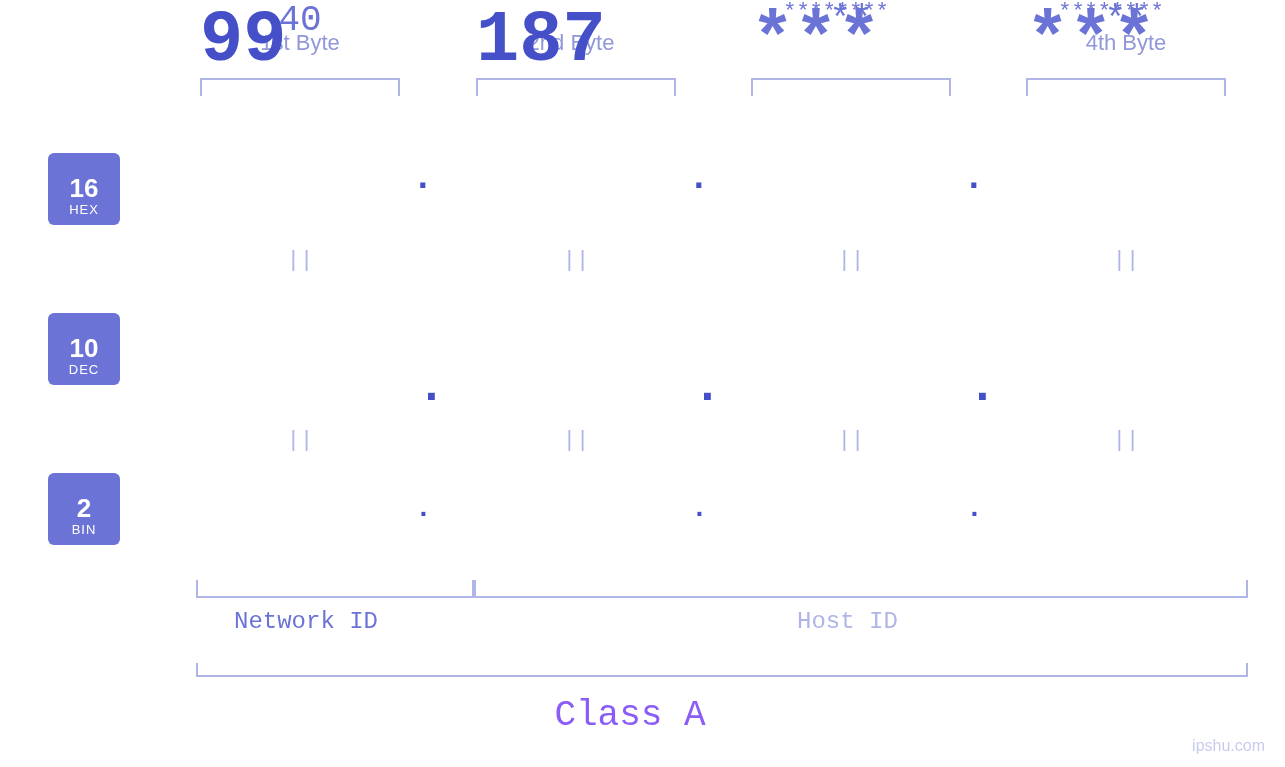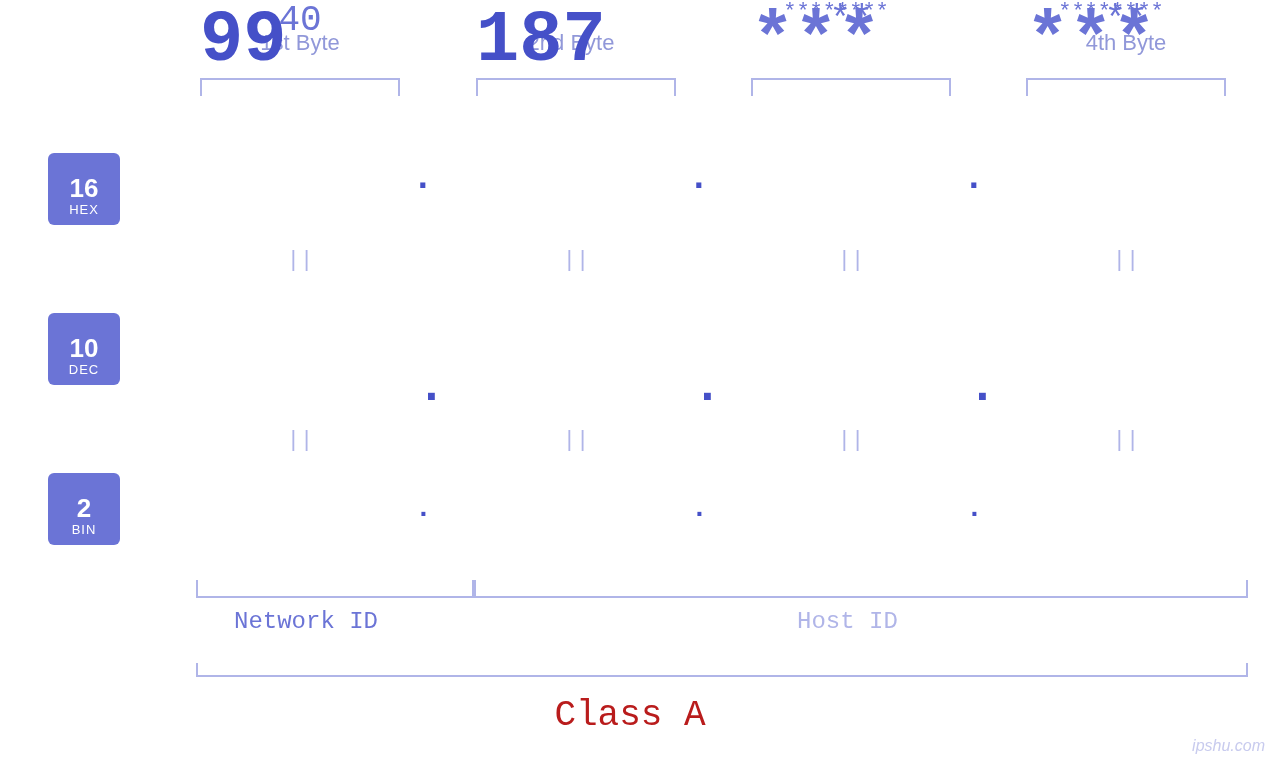--- a/index.html
+++ b/index.html
@@ -197,34 +197,33 @@
       border-right: 2px solid #b0b5e8;
     }
 
     
     .class-label {
       position: absolute;
       top: 695px;
       left: 0;
       width: 1260px;
       text-align: center;
-      color: #b91c1c;
+      color: #8b5cf6;
       font-size: 36px;
       font-family: 'Courier New', Courier, monospace;
     }
 
     
     .watermark {
       position: absolute;
       bottom: 12px;
       right: 20px;
       color: #c8cbee;
       font-size: 16px;
       font-family: Arial, sans-serif;
-      font-style: italic;
     }
 
     
     .eq-item {
       position: absolute;
       color: #b0b5e8;
       font-size: 22px;
       text-align: center;
       width: 200px;
     }

